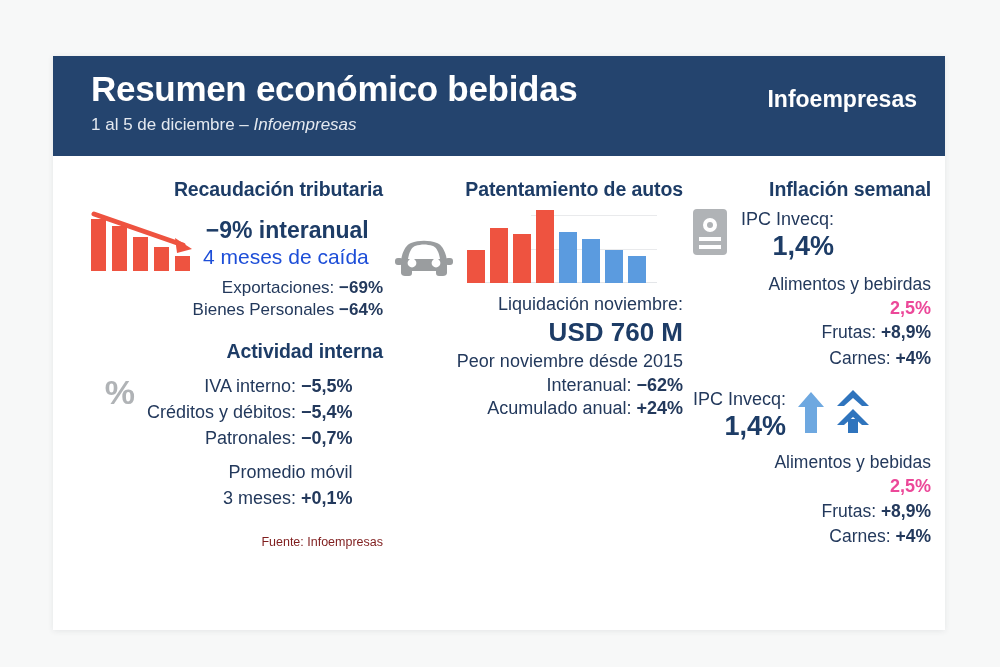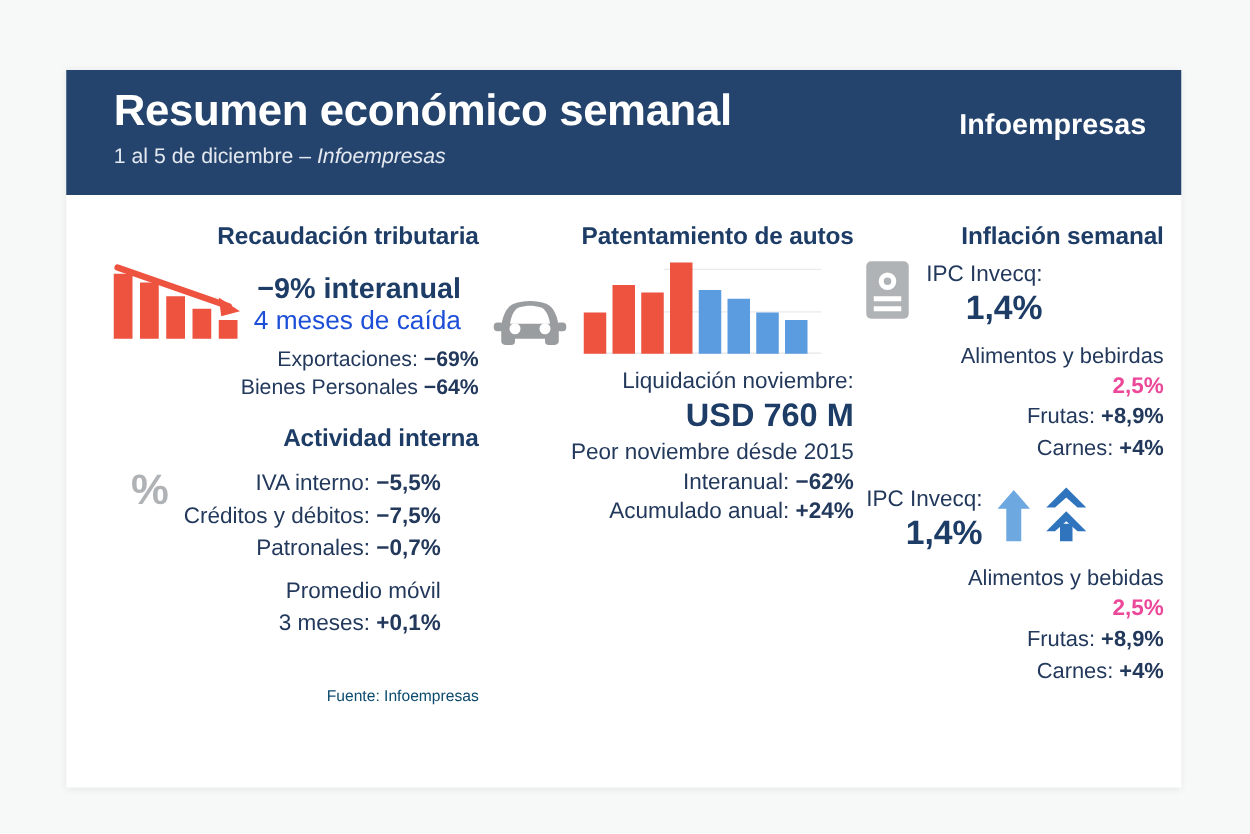--- a/index.html
+++ b/index.html
@@ -138,23 +138,23 @@
     font-size: 34px;
     font-weight: bold;
     line-height: 1;
     margin-top: 4px;
     flex: none;
     width: 44px;
   }
   .act-lines { padding-top: 2px; }
   .act-lines .txt { font-size: 18px; line-height: 1.45; }
   .source {
-    color: #0c4a6e;
+    color: #7f1d1d;
     font-size: 12.5px;
-    margin-top: 39px;
+    margin-top: 24px;
     white-space: nowrap;
   }
   
   .car-row { display: flex; align-items: flex-end; gap: 12px; margin: 6px 0 10px 0; }
   .barchart { position: relative; width: 190px; height: 74px; }
   .gridline { position: absolute; left: 64px; right: 0; height: 1px; background: #e9eaec; }
   .bars { position: absolute; left: 0; bottom: 0; height: 74px; display: flex; align-items: flex-end; gap: 5px; }
   .bars i { display: block; width: 18px; }
   .bars i.r { background: #ee5340; }
   .bars i.b { background: #5b9bdf; }
@@ -195,21 +195,21 @@
 </style>
 </head>
 <body>
 
 <div class="canvas">
   <div class="card">
 
     <div class="header">
       <div class="header-main">
         <div>
-          <div class="header-title">Resumen económico semanal</div>
+          <div class="header-title">Resumen económico bebidas</div>
           <div class="header-sub">
             <span>1 al 5 de diciembre</span><span> – </span><span class="ital">Infoempresas</span>
           </div>
         </div>
         <div class="header-brand">Infoempresas</div>
       </div>
     </div>
 
     <div class="columns">
 
@@ -241,21 +241,21 @@
           <div class="txt"><span>Exportaciones: </span><b>−69%</b></div>
           <div class="txt"><span>Bienes Personales </span><b>−64%</b></div>
         </div>
 
         <div class="act-wrap">
           <div class="sec-title">Actividad interna</div>
           <div class="act-row">
             <div class="pct-icon">%</div>
             <div class="act-lines">
               <div class="txt"><span>IVA interno: </span><b>−5,5%</b></div>
-              <div class="txt"><span>Créditos y débitos: </span><b>−7,5%</b></div>
+              <div class="txt"><span>Créditos y débitos: </span><b>−5,4%</b></div>
               <div class="txt"><span>Patronales: </span><b>−0,7%</b></div>
               <div class="txt" style="margin-top:8px">Promedio móvil</div>
               <div class="txt"><span>3 meses: </span><b>+0,1%</b></div>
             </div>
           </div>
           <div class="source">Fuente: Infoempresas</div>
         </div>
       </div>
 
       <div class="col col-2">

